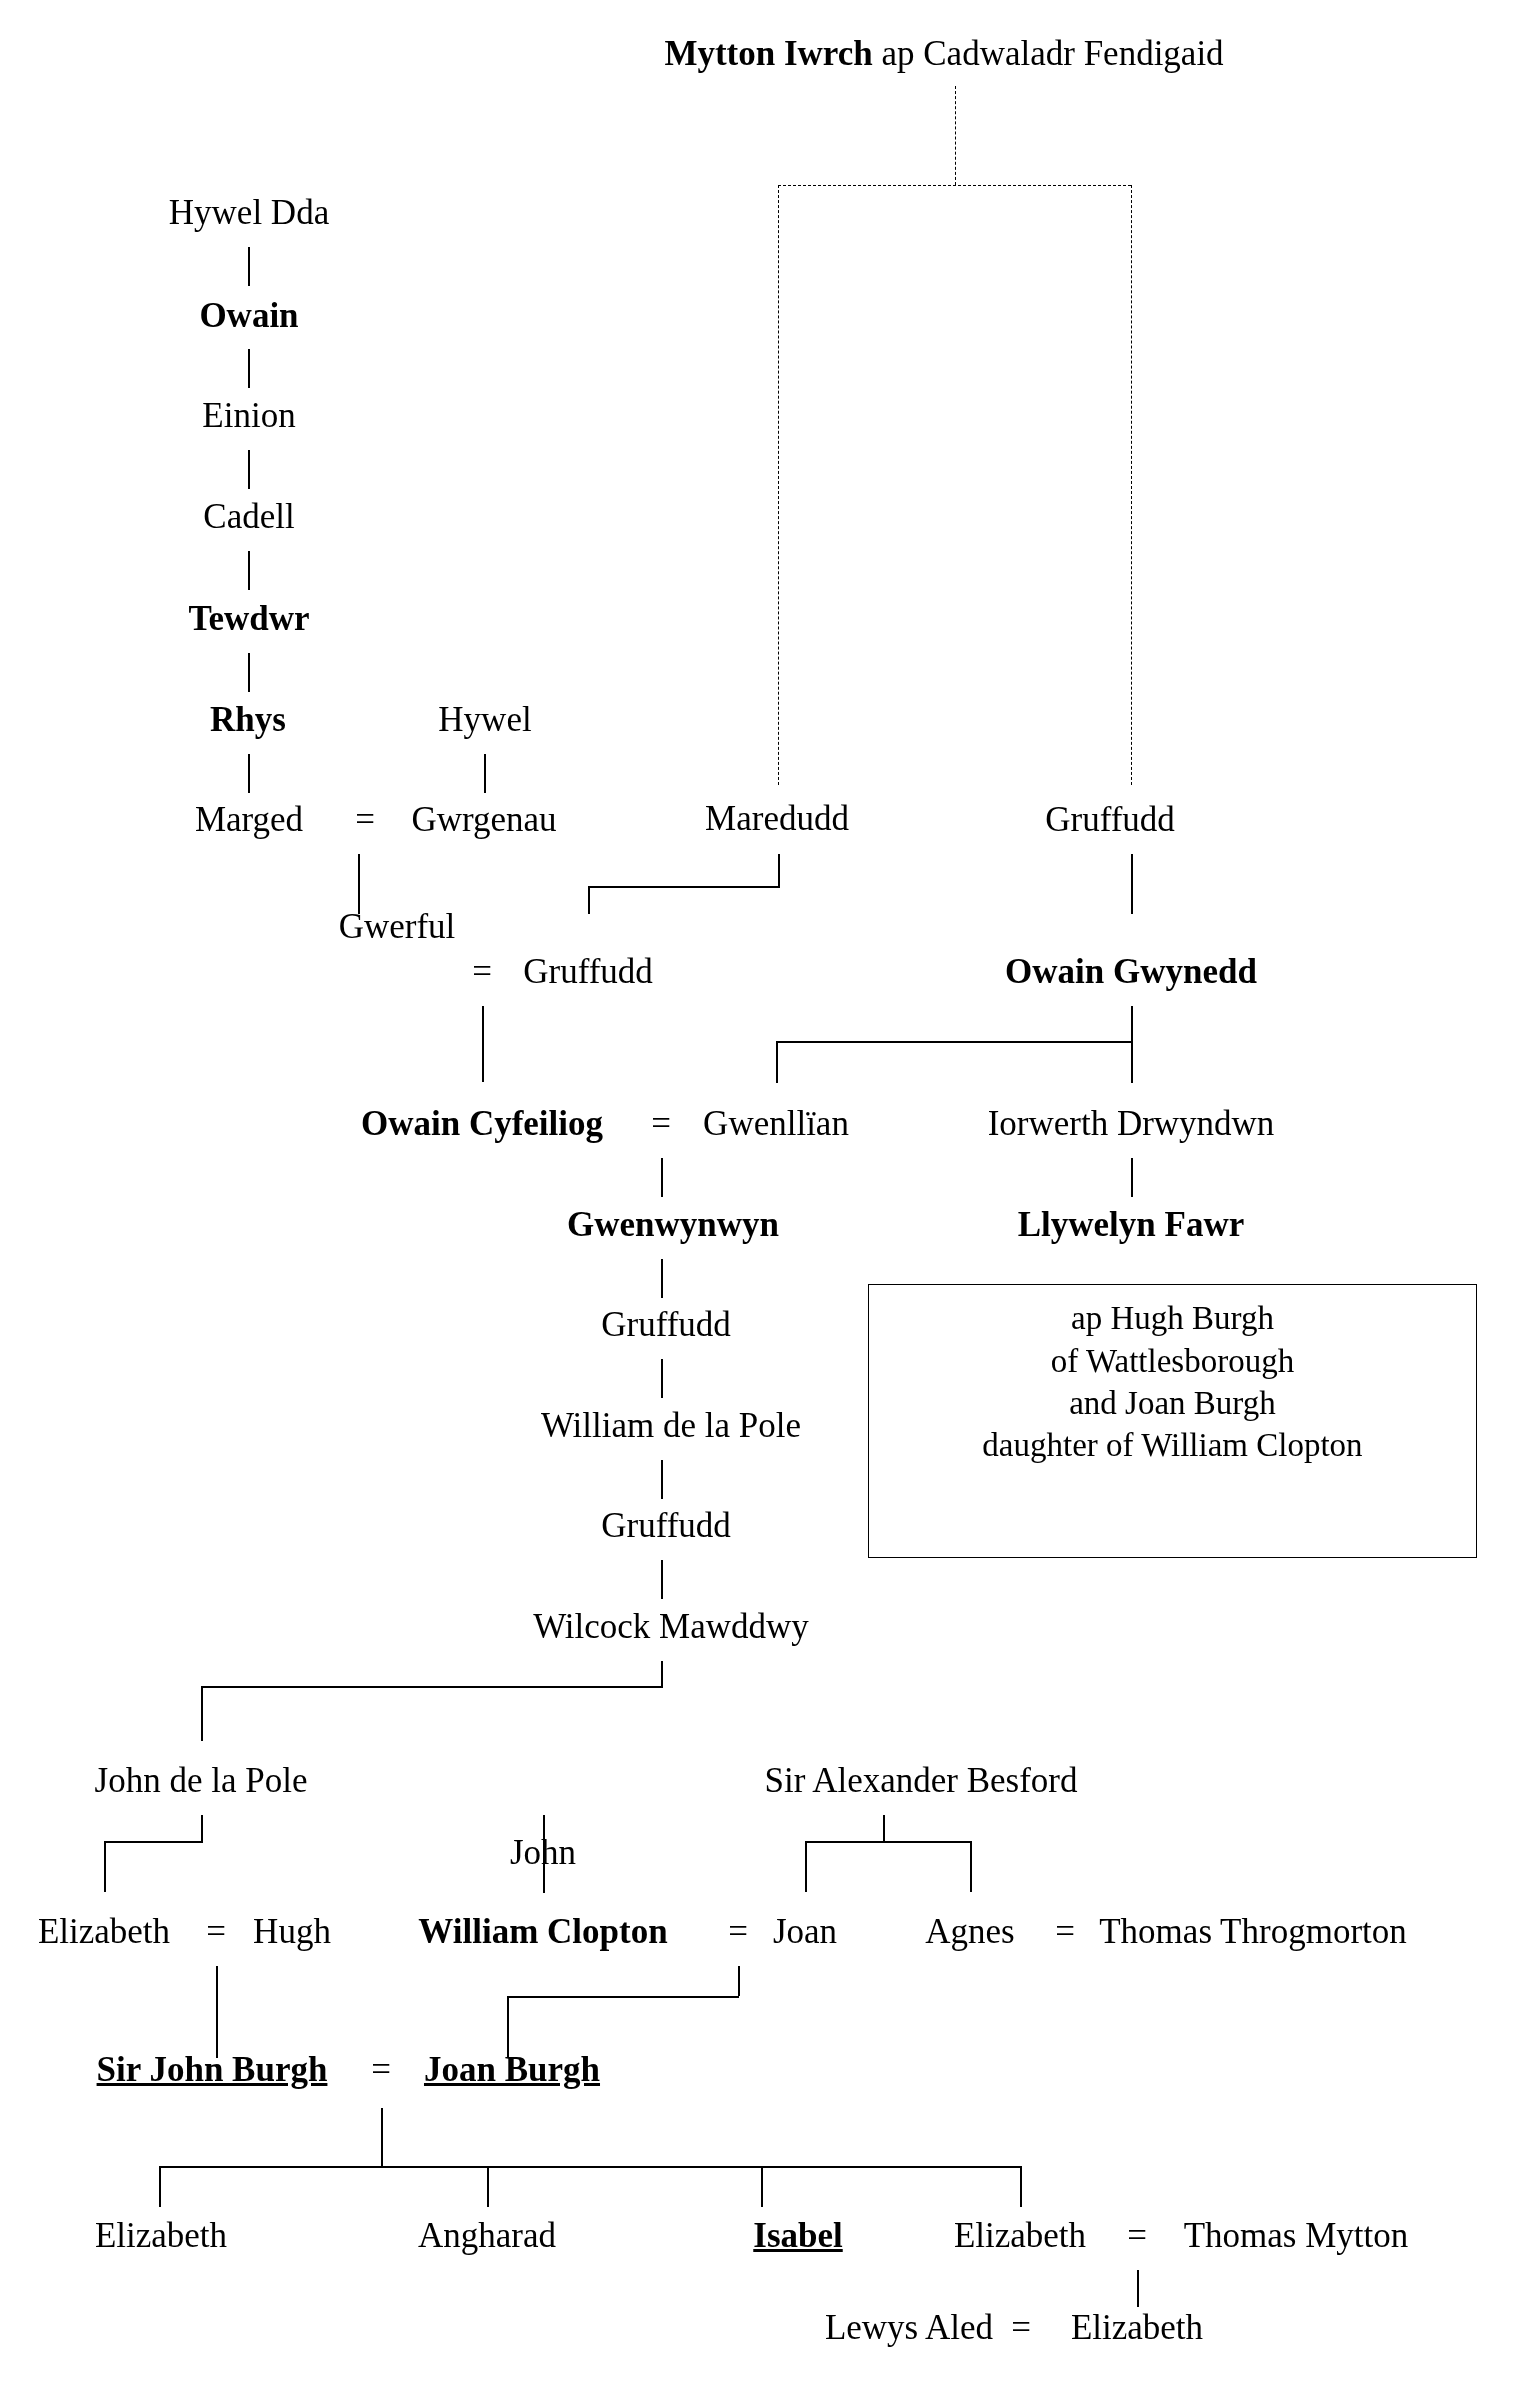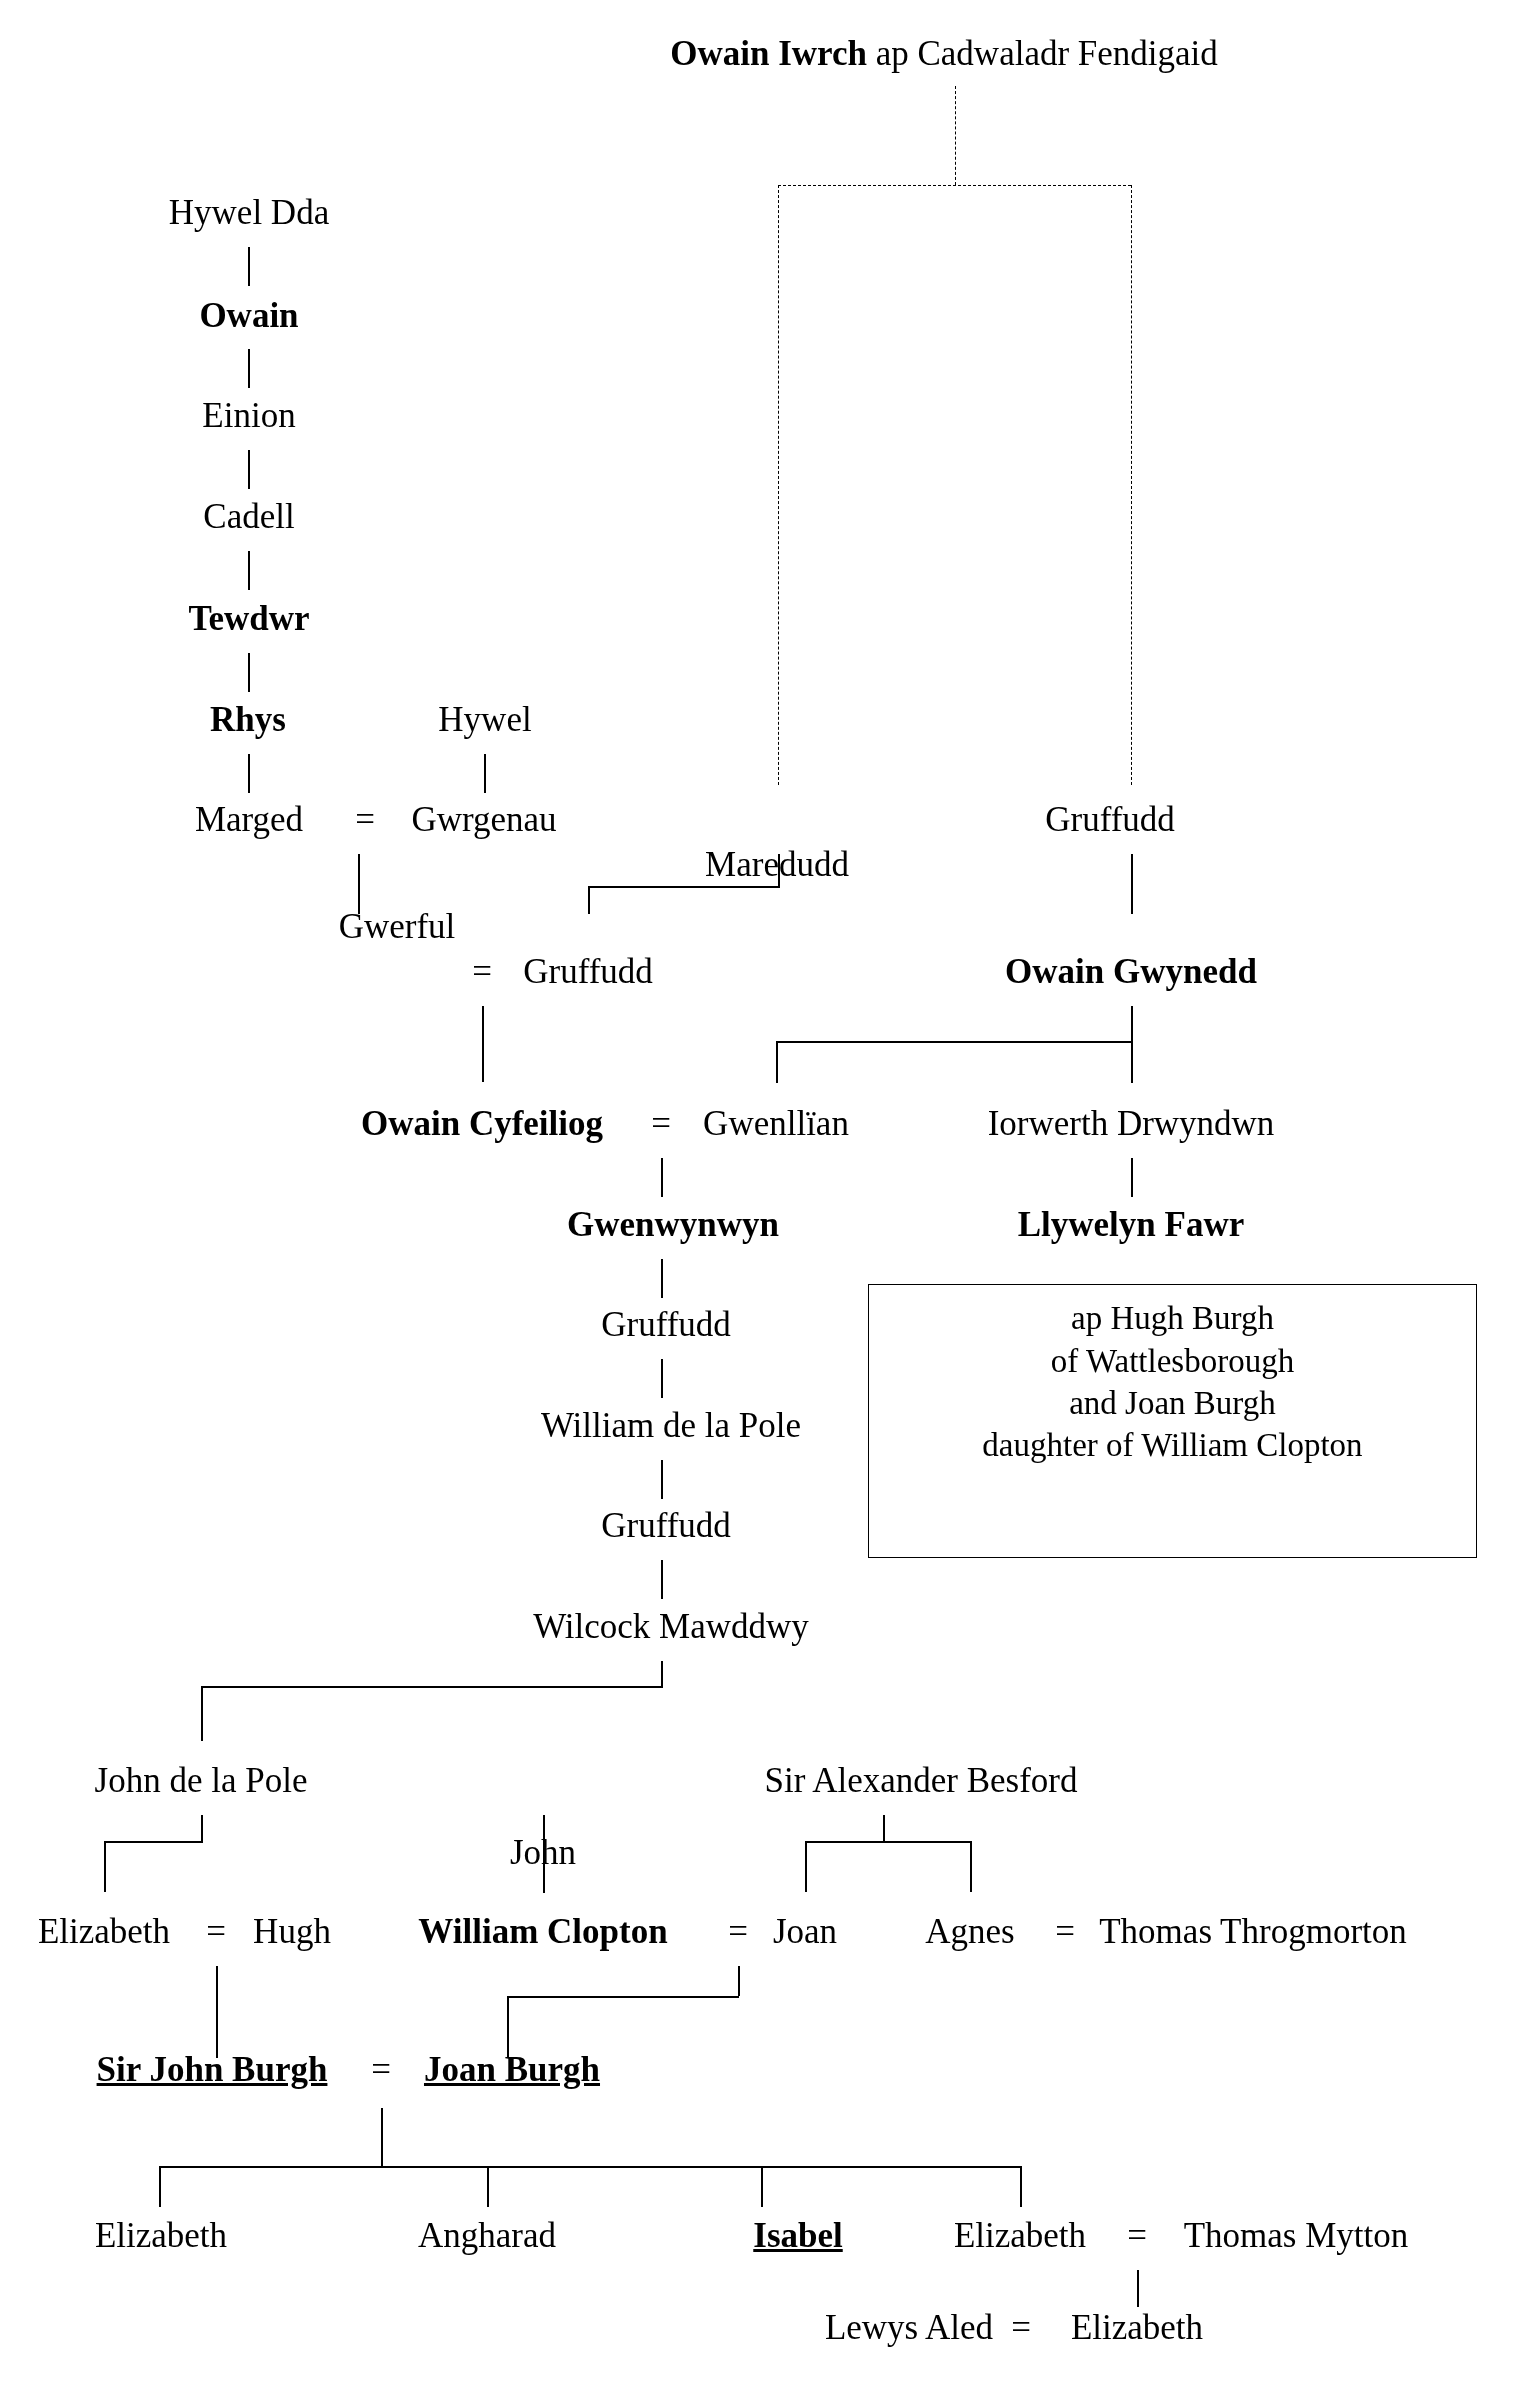--- a/index.html
+++ b/index.html
@@ -61,21 +61,21 @@
     background: #ffffff;
   }
   .legend div { white-space: nowrap; }
 </style>
 </head>
 <body>
 
 <div id="root">
 
   <div class="node bold" style="left:944px; top:35px;">
-    <span>Owain Iwrch</span><span class="plain"> ap Cadwaladr Fendigaid</span>
+    <span>Mytton Iwrch</span><span class="plain"> ap Cadwaladr Fendigaid</span>
   </div>
 
   <div class="dline v" style="left:955px; top:86px; height:99px;"></div>
   <div class="dline h" style="left:778px; top:185px; width:353px;"></div>
   <div class="dline v" style="left:778px; top:185px; height:600px;"></div>
   <div class="dline v" style="left:1131px; top:185px; height:600px;"></div>
 
   <div class="node" style="left:249px; top:194px;">Hywel Dda</div>
   <div class="line v" style="left:248px; top:247px; height:39px;"></div>
 
@@ -95,21 +95,21 @@
   <div class="line v" style="left:248px; top:754px; height:39px;"></div>
 
   <div class="node" style="left:485px; top:701px;">Hywel</div>
   <div class="line v" style="left:484px; top:754px; height:39px;"></div>
 
   <div class="node" style="left:249px; top:801px;">Marged</div>
   <div class="node" style="left:365px; top:801px;">=</div>
   <div class="node" style="left:484px; top:801px;">Gwrgenau</div>
   <div class="line v" style="left:358px; top:854px; height:60px;"></div>
 
-  <div class="node" style="left:777px; top:846px;">Maredudd</div>
+  <div class="node" style="left:777px; top:800px;">Maredudd</div>
   <div class="node" style="left:1110px; top:801px;">Gruffudd</div>
 
   <div class="line v" style="left:778px; top:854px; height:32px;"></div>
   <div class="line h" style="left:588px; top:886px; width:192px;"></div>
   <div class="line v" style="left:588px; top:886px; height:28px;"></div>
 
   <div class="line v" style="left:1131px; top:854px; height:60px;"></div>
 
   <div class="node" style="left:397px; top:908px;">Gwerful</div>
   <div class="node" style="left:482px; top:953px;">=</div>

